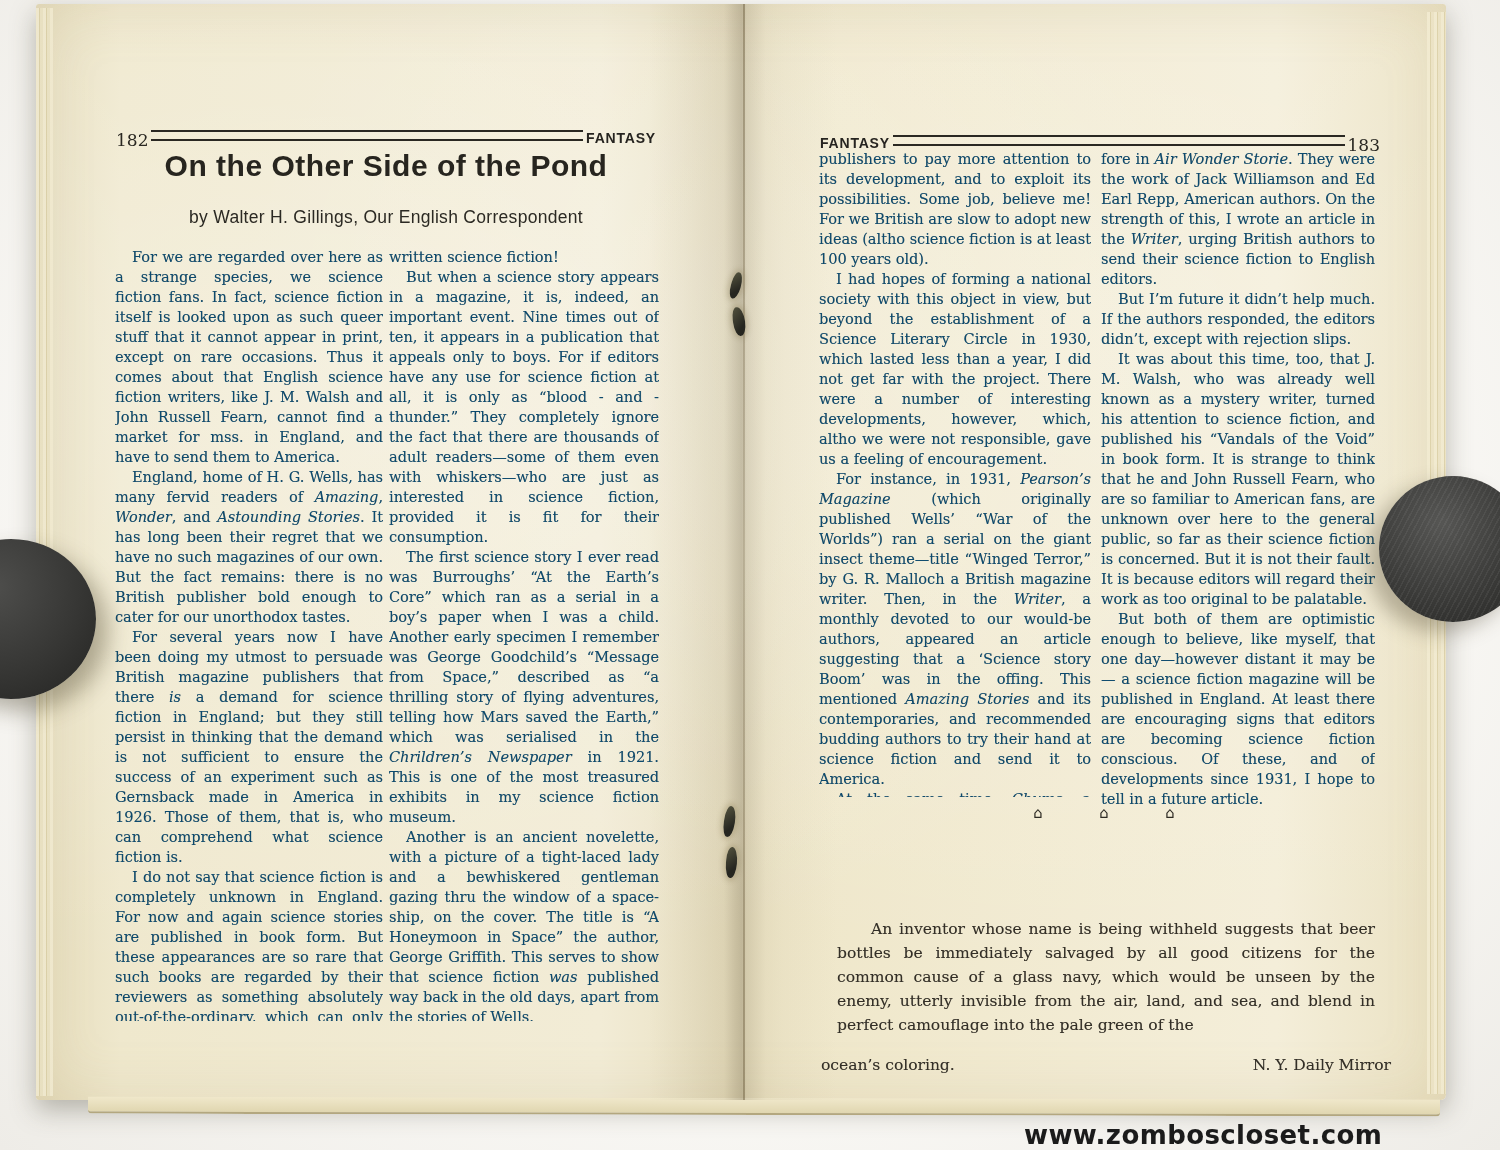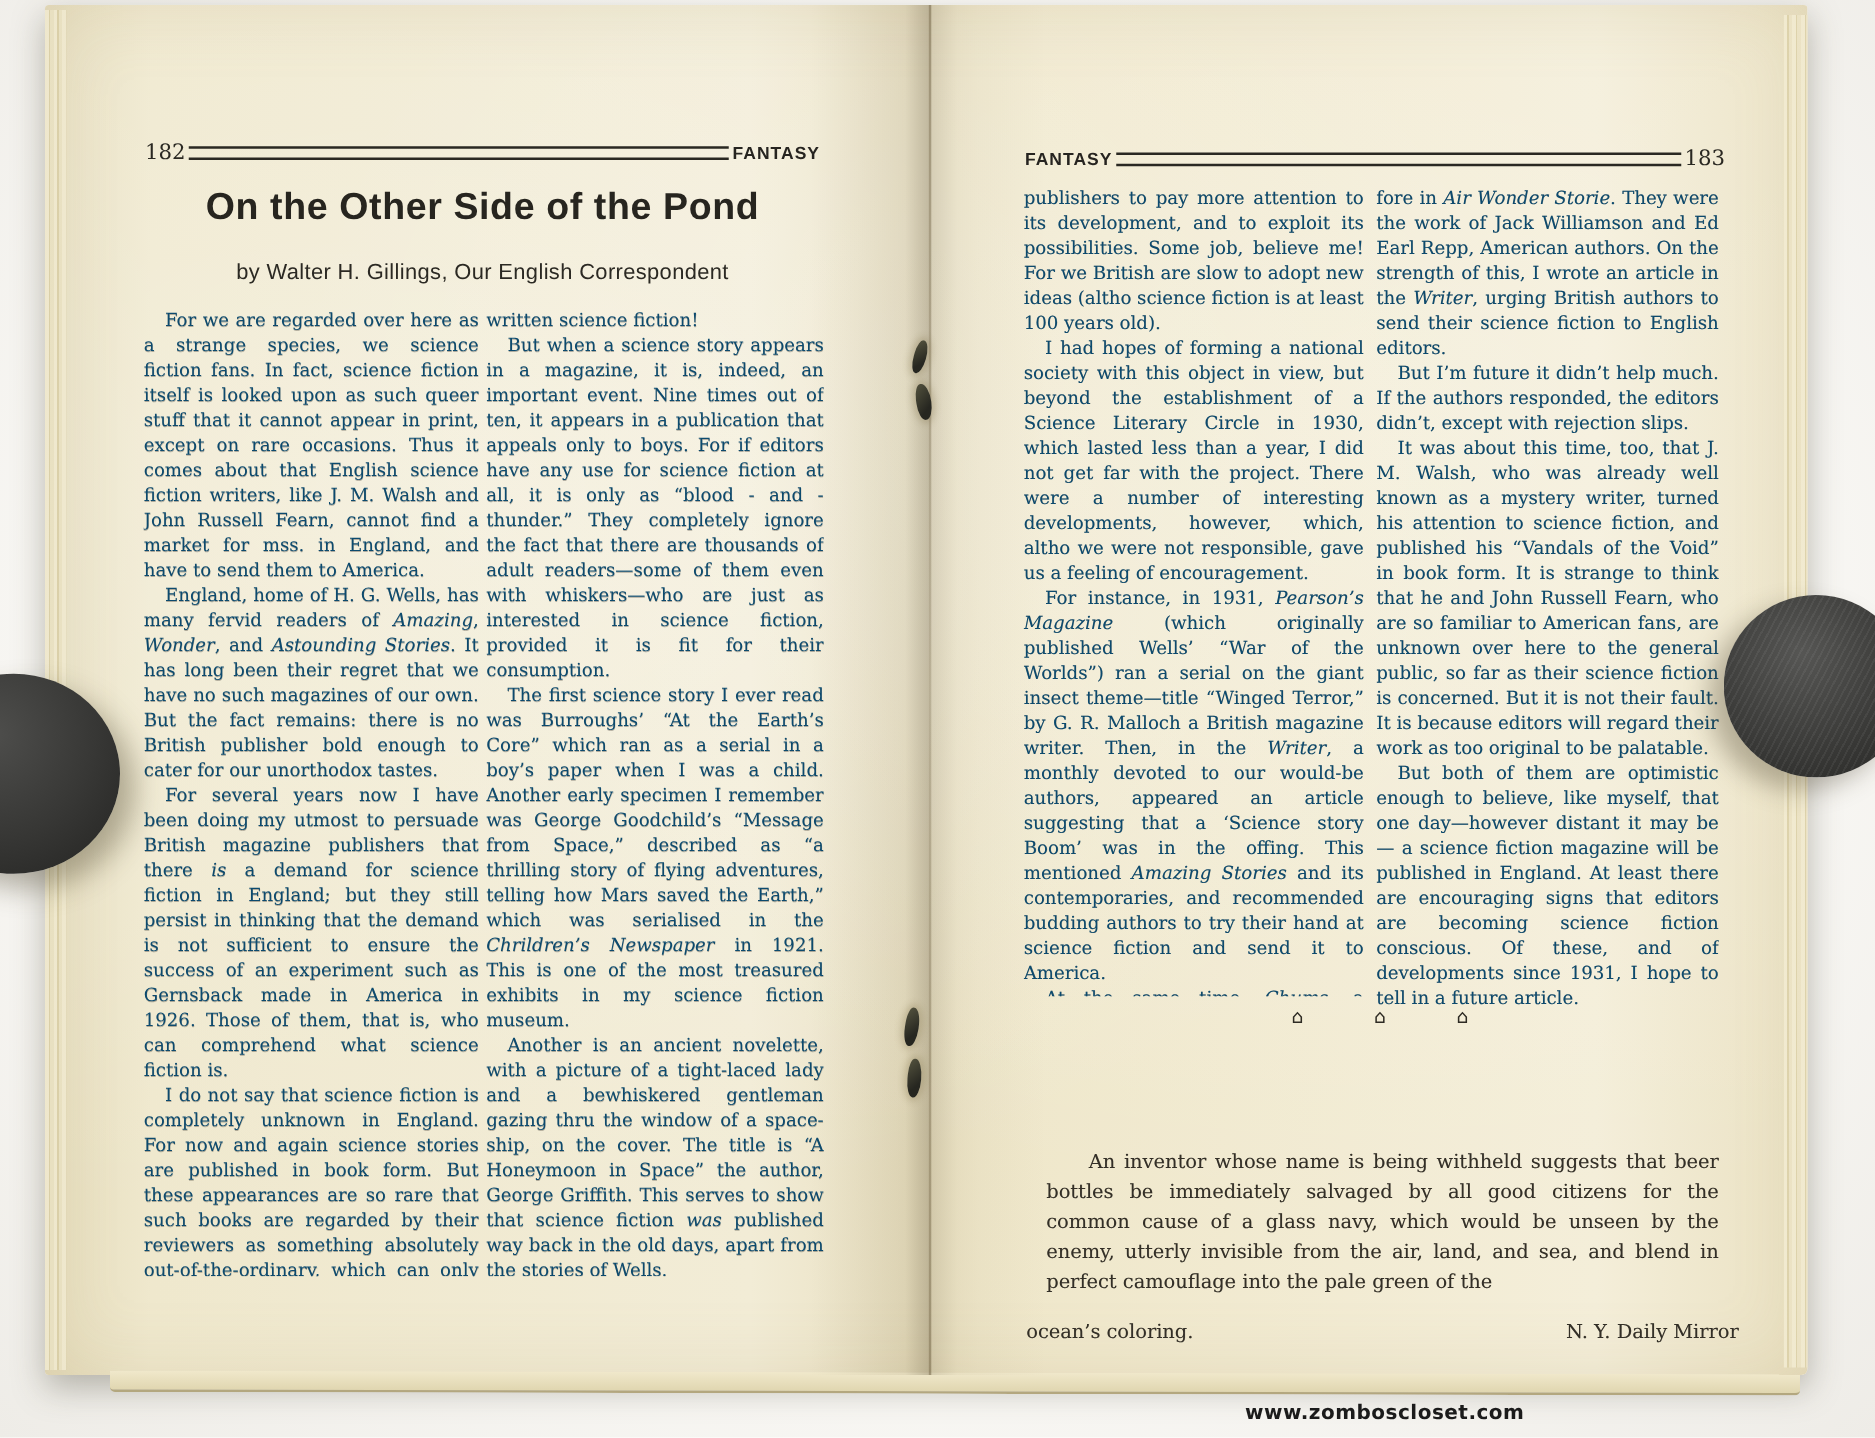--- a/index.html
+++ b/index.html
@@ -67,21 +67,21 @@
   }
   .magnet.right {
     left:1379px; top:476px; width:148px; height:146px;
     background:
       repeating-linear-gradient(118deg, rgba(255,255,255,0.055) 0 1.5px, rgba(255,255,255,0) 1.5px 5px),
       radial-gradient(circle at 42% 32%, #565654, #3c3c3a 55%, #282826 95%);
     box-shadow: -12px 10px 20px rgba(70,62,40,0.34);
   }
 
   
-  .hdr { position:absolute; display:flex; align-items:center; color:#2a2822; }
+  .hdr { position:absolute; display:flex; align-items:flex-start; color:#2a2822;margin-top:18px; }
   .hdr .pagenum { font-family:"DejaVu Serif", serif; font-size:17px; }
   .hdr .masthead { font-weight:700; font-size:14px; letter-spacing:0.8px; color:#262420; }
   .hdr .rule { flex:1; height:7px; border-top:2px solid #2a2822; border-bottom:2px solid #2a2822; margin:0 3px; }
   .hdr-left  { left:116px; top:112px; width:540px; }
   .hdr-right { left:820px; top:117px; width:560px; }
 
   .title {
     position:absolute; left:112px; top:149px; width:548px; text-align:center;
     font-weight:700; font-size:30px; letter-spacing:0.5px; color:#27251f;
   }
@@ -116,22 +116,22 @@
   .glass-block {
     position:absolute; left:821px; top:901px; width:570px;
     font-family:"DejaVu Serif", serif; font-size:15.5px; line-height:24px; color:#332f27;
     text-shadow:0.2px 0.2px 0 rgba(51,47,39,0.35);
   }
   .glass-block p { margin:16px; text-align:justify; text-indent:34px; }
   .glass-last { display:flex; justify-content:space-between; }
 
   
   .watermark {
-    position:absolute; left:996px; top:1120px;
-    font-family:"DejaVu Sans", sans-serif; font-size:16px; font-weight:600;
+    position:absolute; left:1024px; top:1120px;
+    font-family:"DejaVu Sans", sans-serif; font-size:26px; font-weight:600;
     letter-spacing:0.4px; color:#1b1b1b;
   }
 </style>
 </head>
 <body>
 
 <div class="scene">
 
   <div class="booklet"></div>
   <div class="edge-left"></div>

